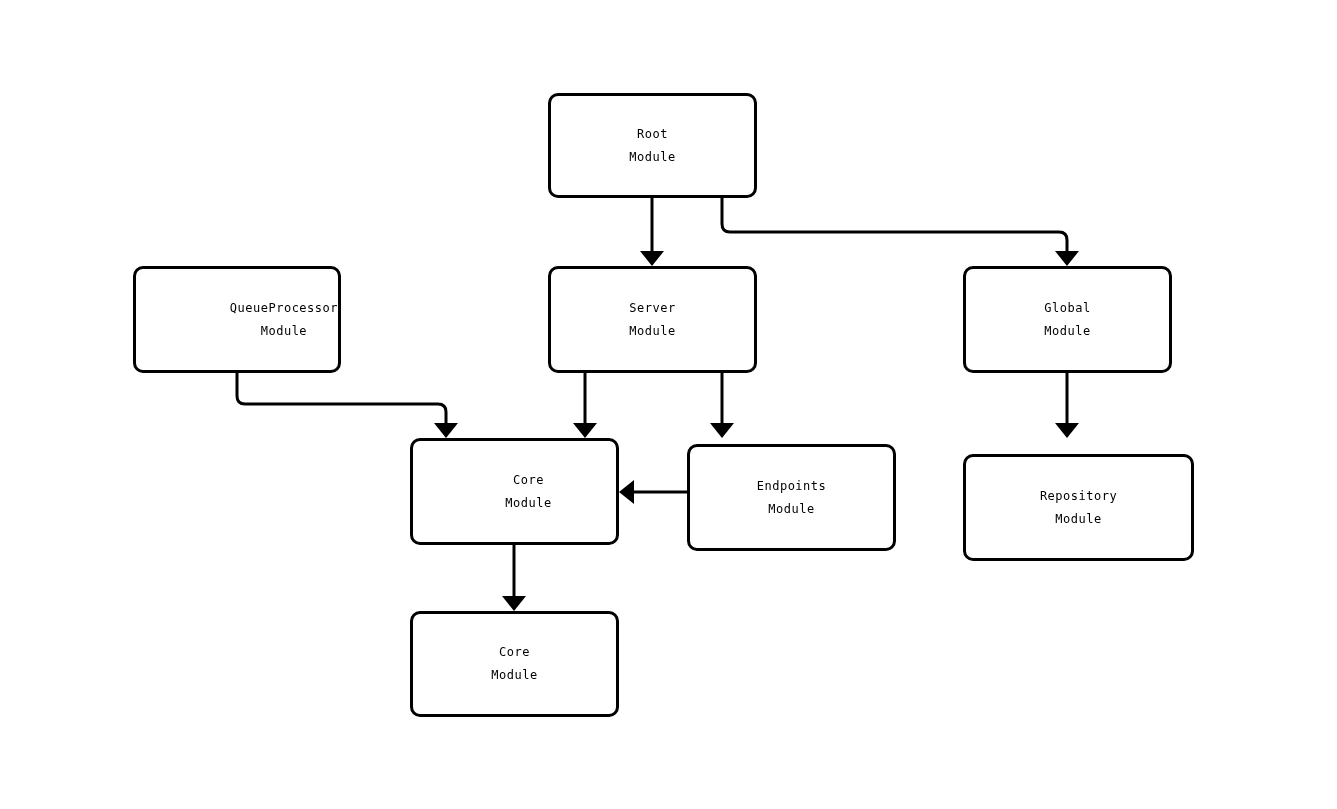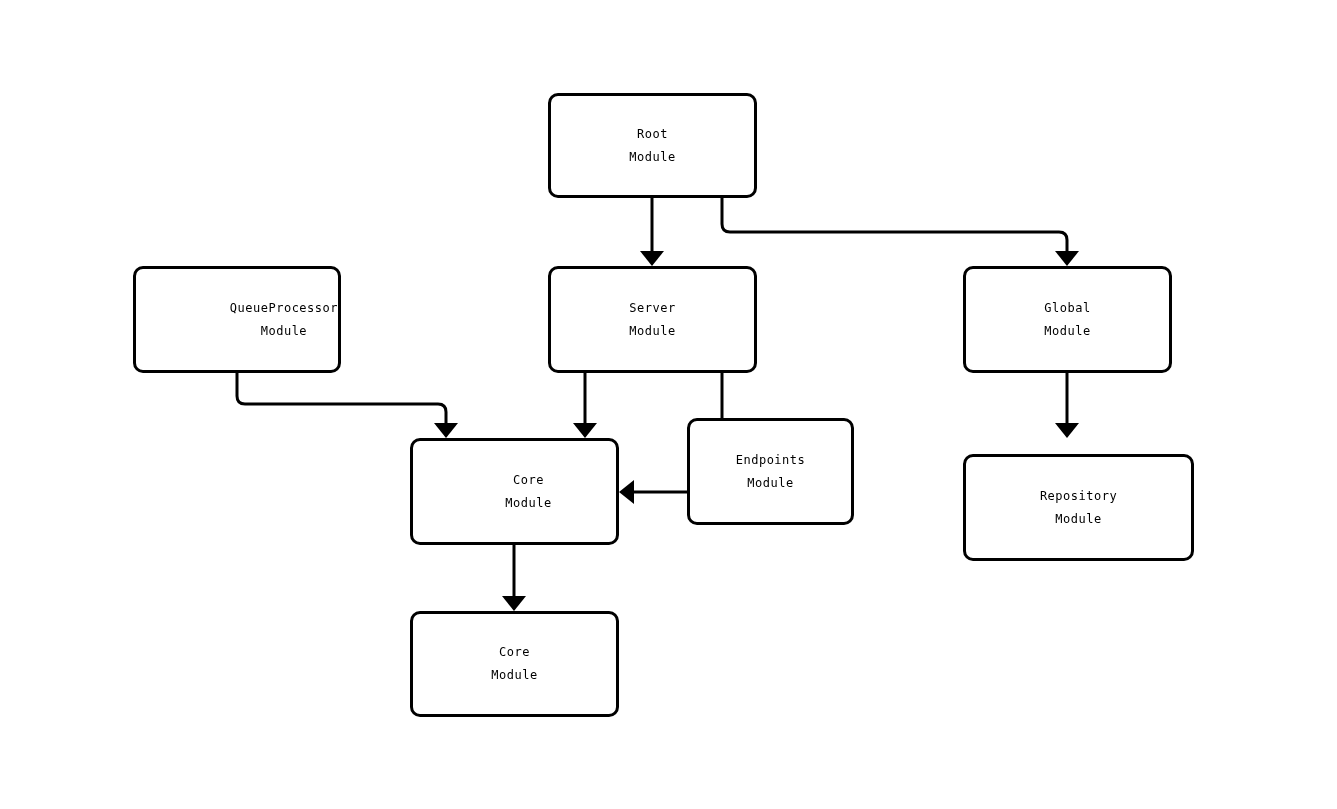--- a/index.html
+++ b/index.html
@@ -39,21 +39,21 @@
     font-size: 12px;
     line-height: 23px;
     color: #000000;
     letter-spacing: 0.5px;
   }
   #node-root        { left: 548px; top:  93px; width: 209px; height: 105px; }
   #node-qp          { left: 133px; top: 266px; width: 208px; height: 107px; justify-content: flex-end; }
   #node-server      { left: 548px; top: 266px; width: 209px; height: 107px; }
   #node-global      { left: 963px; top: 266px; width: 209px; height: 107px; }
   #node-core        { left: 410px; top: 438px; width: 209px; height: 107px; padding-left: 28px; }
-  #node-endpoints   { left: 687px; top: 418px; width: 167px; height: 107px; }
+  #node-endpoints   { left: 687px; top: 444px; width: 209px; height: 107px; }
   #node-repository  { left: 963px; top: 454px; width: 231px; height: 107px; }
   #node-queue       { left: 410px; top: 611px; width: 209px; height: 106px; }
   .edge-line {
     fill: none;
     stroke: #000000;
     stroke-width: 3;
   }
   .edge-head {
     fill: #000000;
     stroke: none;

